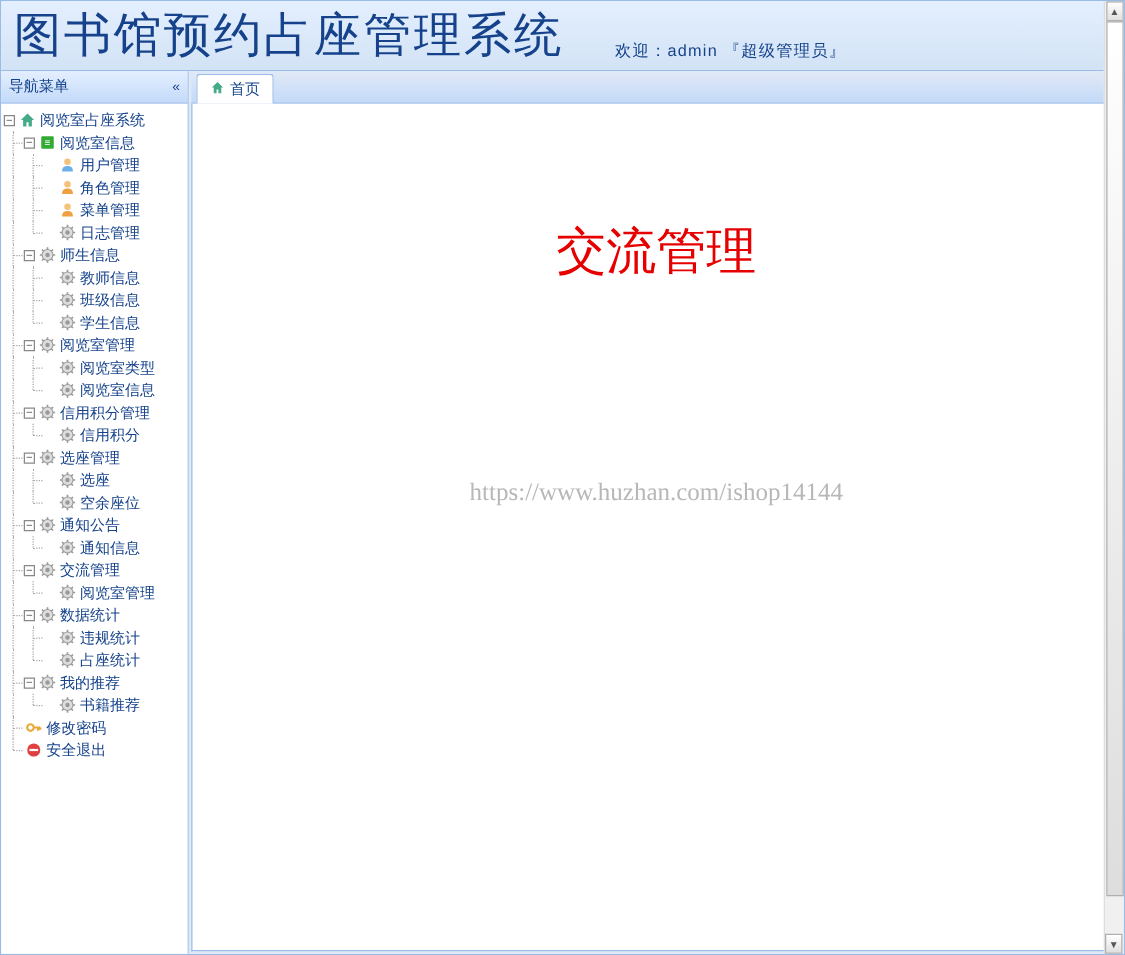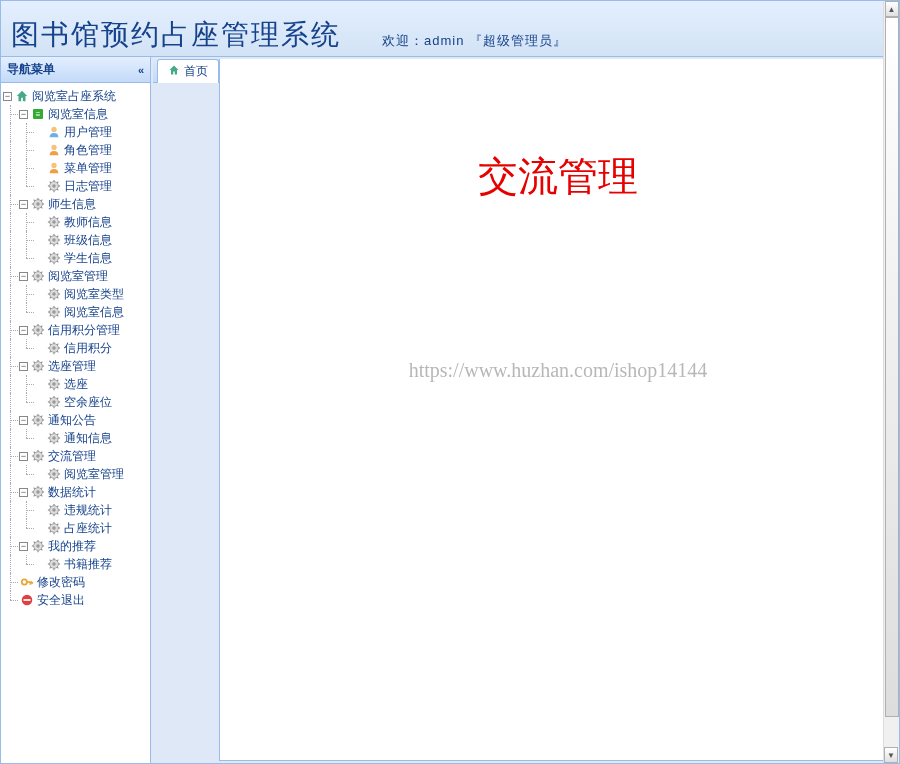--- a/index.html
+++ b/index.html
@@ -1,36 +1,36 @@
 <!DOCTYPE html>
 <html><head>
 <meta charset="utf-8">
 <style>
 * { box-sizing: border-box; margin: 0; padding: 0; }
 body { font-family: "Microsoft YaHei", SimSun, Arial, sans-serif; font-size: 12px; background: #fff; overflow: hidden; }
 .viewport { width: 900px; height: 764px; position: relative; display: flex; flex-direction: column; border: 1px solid #99bbe8; }
 .header { background: linear-gradient(#e4efff, #d2e3f5); border-bottom: 1px solid #99bbe8; padding: 4px 10px 2px 10px; display: flex; align-items: flex-end; flex-shrink: 0; height: 56px; }
-.header-title { font-family: "STKaiti","KaiTi",serif; font-size: 28px; color: #15428b; font-weight: 500; letter-spacing: 2px; }
+.header-title { font-family: "STKaiti","KaiTi",serif; font-size: 38px; color: #15428b; font-weight: 500; letter-spacing: 2px; }
 .header-welcome { margin-left: 41px; margin-bottom: 4px; color: #15428b; font-size: 13px; letter-spacing: 1px; }
 .body-row { flex: 1; display: flex; min-height: 0; }
 .sidebar { width: 150px; flex-shrink: 0; border-right: 1px solid #99bbe8; display: flex; flex-direction: column; background: #dfe8f6; }
-.panel-header { background: linear-gradient(#e4efff,#c3daf9); border-bottom: 1px solid #99bbe8; padding: 4px 6px; color: #15428b; font-weight: bold; font-size: 12px; display: flex; align-items: center; justify-content: space-between; }
+.panel-header { background: linear-gradient(#e4efff,#c3daf9); border-bottom: 1px solid #99bbe8; padding: 4px 6px; color: #15428b; font-weight: normal; font-size: 12px; display: flex; align-items: center; justify-content: space-between; }
 .collapse-icon { color: #15428b; font-size: 11px; cursor: pointer; }
 .tree { flex: 1; overflow: auto; background: #fff; padding: 4px 2px; }
 .tree ul { list-style: none; }
 .tree li { white-space: nowrap; }
 .node-row { display: flex; align-items: center; height: 18px; cursor: pointer; color: #000; }
 .indent { display: inline-block; width: 16px; height: 18px; position: relative; flex-shrink: 0; }
 .line-v { position: absolute; left: 7px; top: 0; bottom: 0; border-left: 1px dotted #aaa; }
 .line-h { position: absolute; left: 7px; top: 9px; width: 8px; border-top: 1px dotted #aaa; }
 .line-last .line-v { bottom: 9px; }
 .toggler { width: 9px; height: 9px; border: 1px solid #888; background: #fff; font-size: 9px; line-height: 7px; text-align: center; margin-right: 2px; flex-shrink: 0; color: #555; }
 .icon { width: 16px; height: 16px; margin-right: 2px; flex-shrink: 0; display: inline-flex; align-items: center; justify-content: center; }
 .label { font-size: 12px; color: #15428b; }
-.main { flex: 1; display: flex; flex-direction: row; background: #dfe8f6; padding: 2px; min-width: 0; }
+.main { flex: 1; display: flex; flex-direction: column; background: #dfe8f6; padding: 2px; min-width: 0; }
 .tabstrip { display: flex; align-items: flex-end; height: 24px; background: linear-gradient(#dfe8f6,#c3daf9); border-bottom: 1px solid #99bbe8; padding-left: 4px; }
 .tab { display: flex; align-items: center; gap: 4px; background: #fff; border: 1px solid #99bbe8; border-bottom: none; border-radius: 3px 3px 0 0; padding: 3px 10px; font-size: 12px; color: #15428b; cursor: pointer; position: relative; top: 1px; }
 .tab .home-icon svg { width: 12px; height: 12px; }
 .tab-content { flex: 1; background: #fff; border: 1px solid #99bbe8; border-top: none; position: relative; overflow: hidden; }
 .welcome-text { position: absolute; top: 90px; left: 50%; transform: translateX(-50%); font-size: 40px; color: #e60000; font-family: "SimSun", serif; letter-spacing: 0px; }
 .watermark { position: absolute; top: 300px; left: 50%; transform: translateX(-50%); font-size: 20px; color: #888; font-family: Georgia, serif; opacity: 0.6; letter-spacing: 0px; white-space: nowrap; }
 .footer { height: 20px; background: linear-gradient(#e4efff,#c3daf9); border-top: 1px solid #99bbe8; text-align: center; font-size: 12px; color: #15428b; line-height: 20px; flex-shrink: 0; }
 .sb-btn { width: 14px; height: 16px; background: linear-gradient(#fff,#e0e0e0); border: 1px solid #b0b0b0; margin: 0 auto; display: flex; align-items: center; justify-content: center; font-size: 8px; color: #555; }
 .sb-thumb { width: 14px; height: 40px; background: linear-gradient(#fff,#ddd); border: 1px solid #b0b0b0; margin: 0 auto; }
 .outer-scroll { position: absolute; right: 0; top: 0; bottom: 0; width: 16px; background: #f0f0f0; border-left: 1px solid #ddd; }

